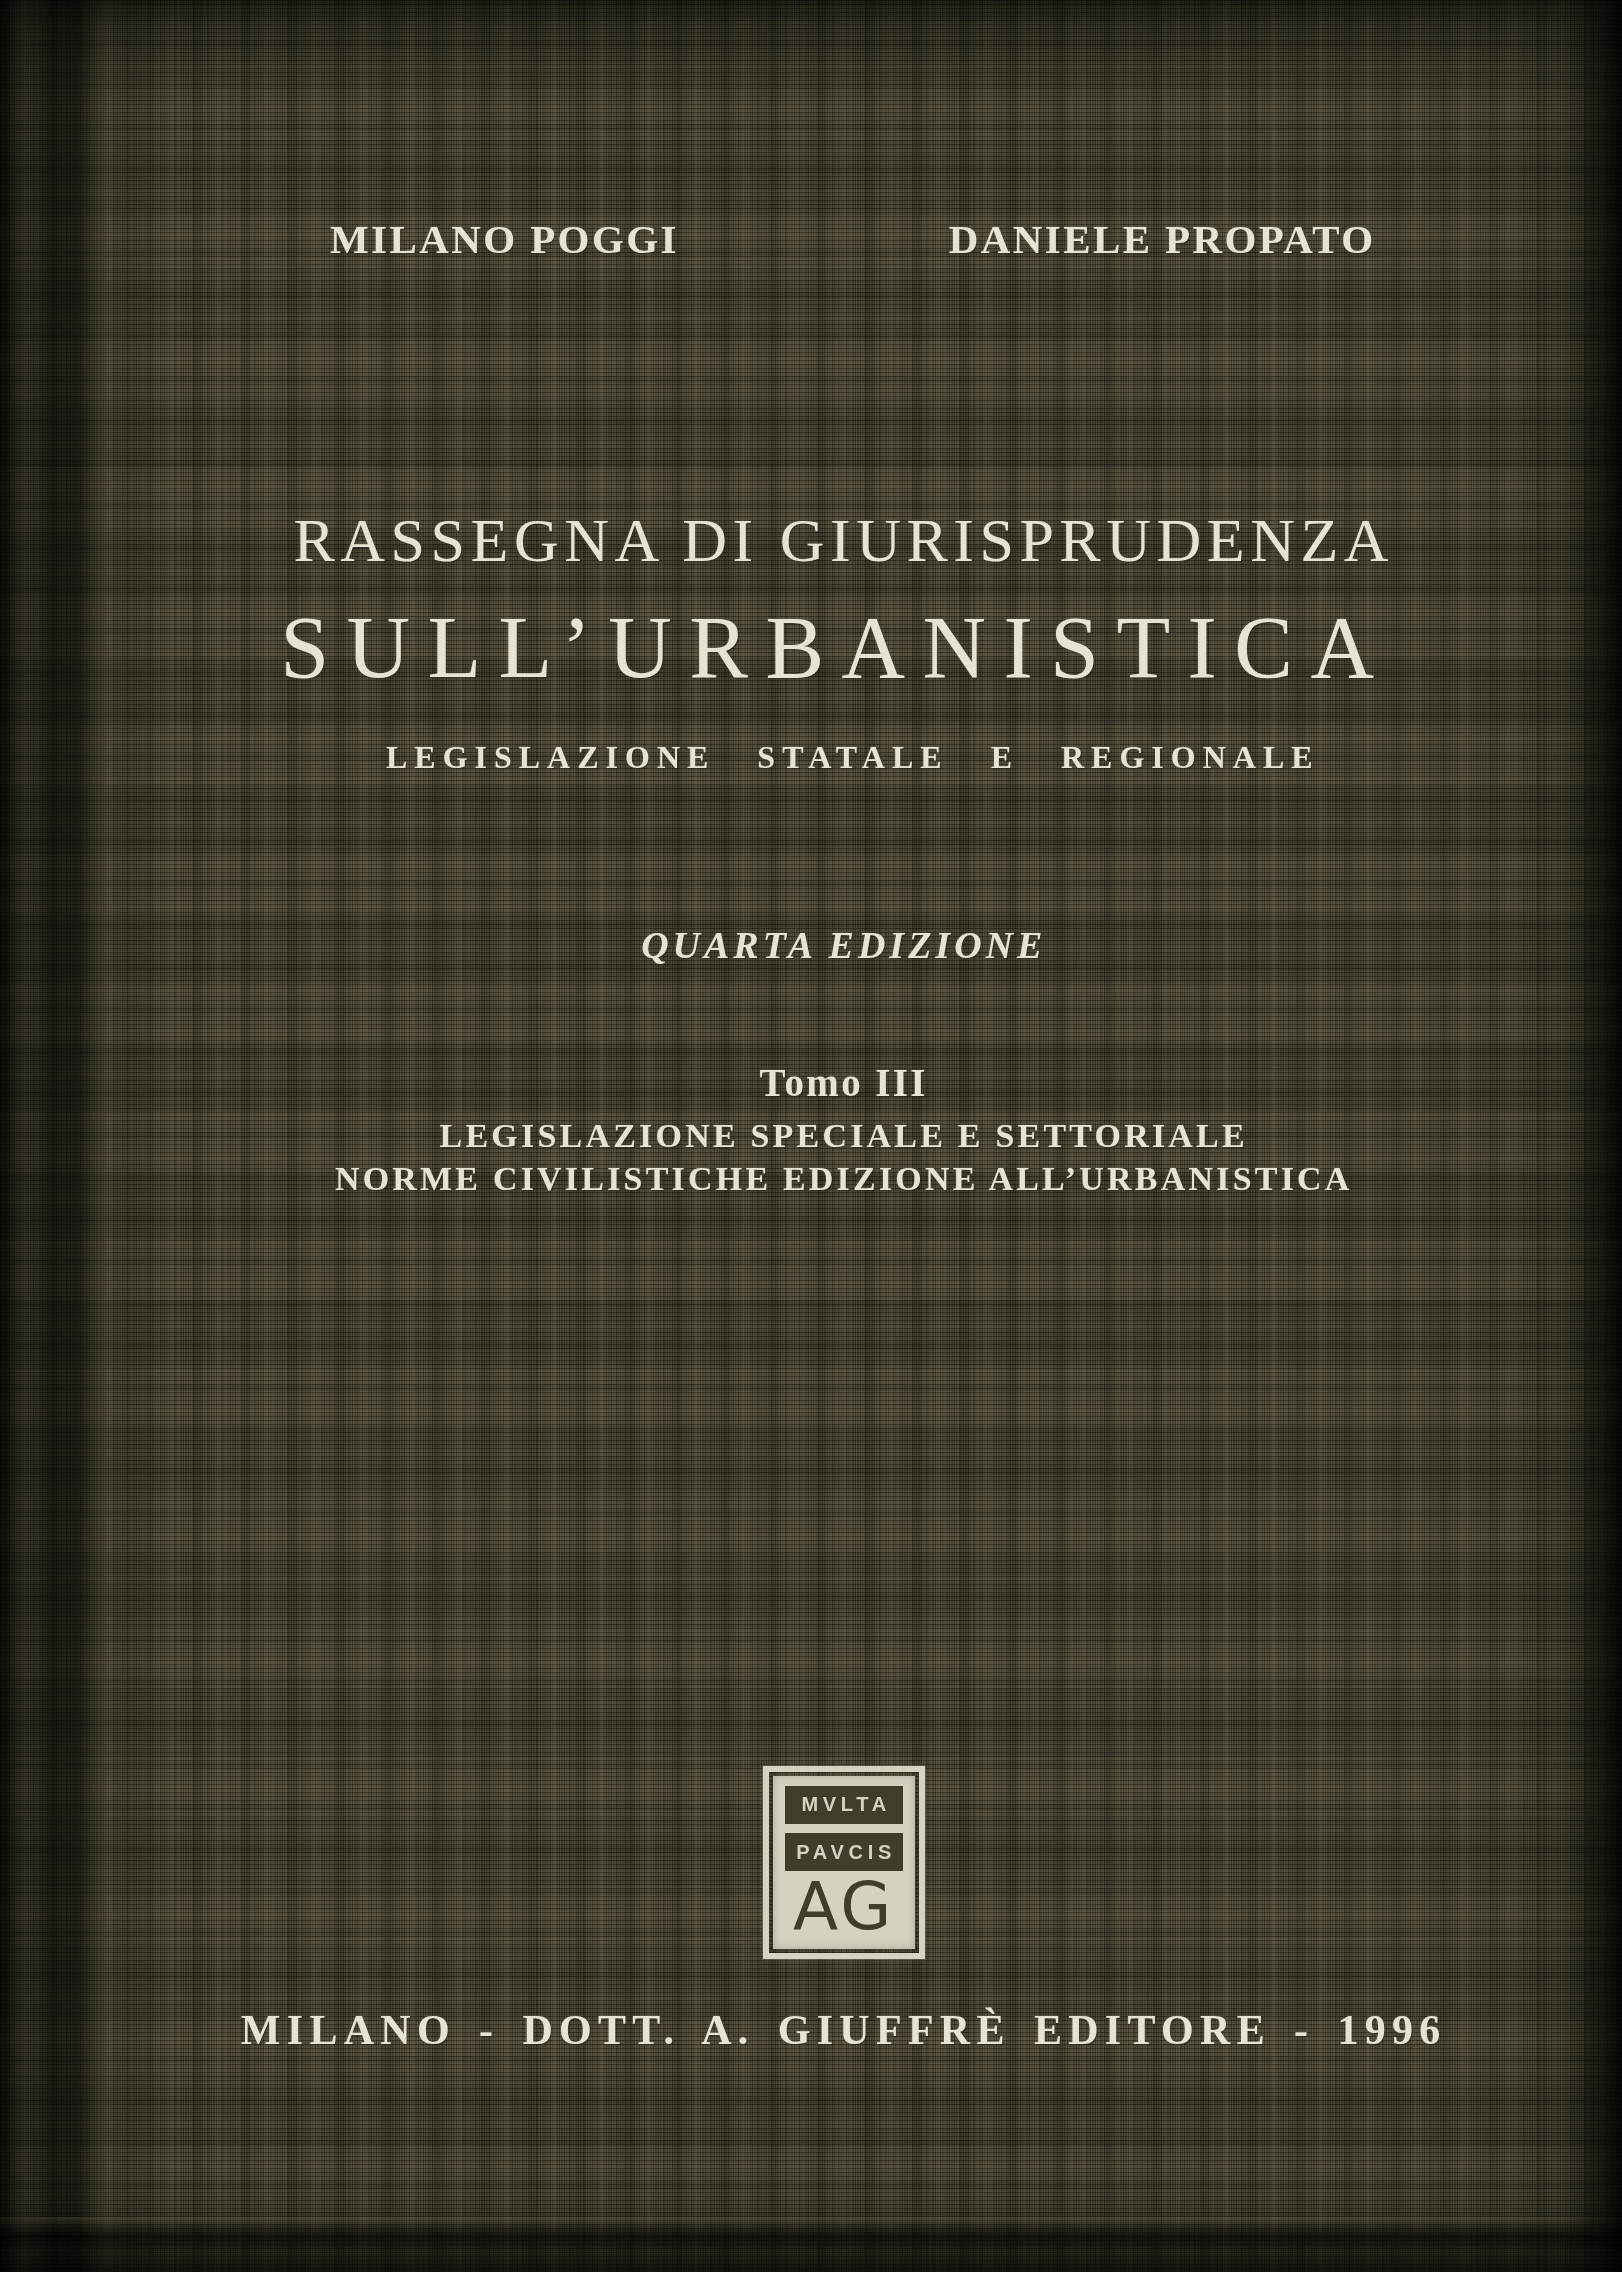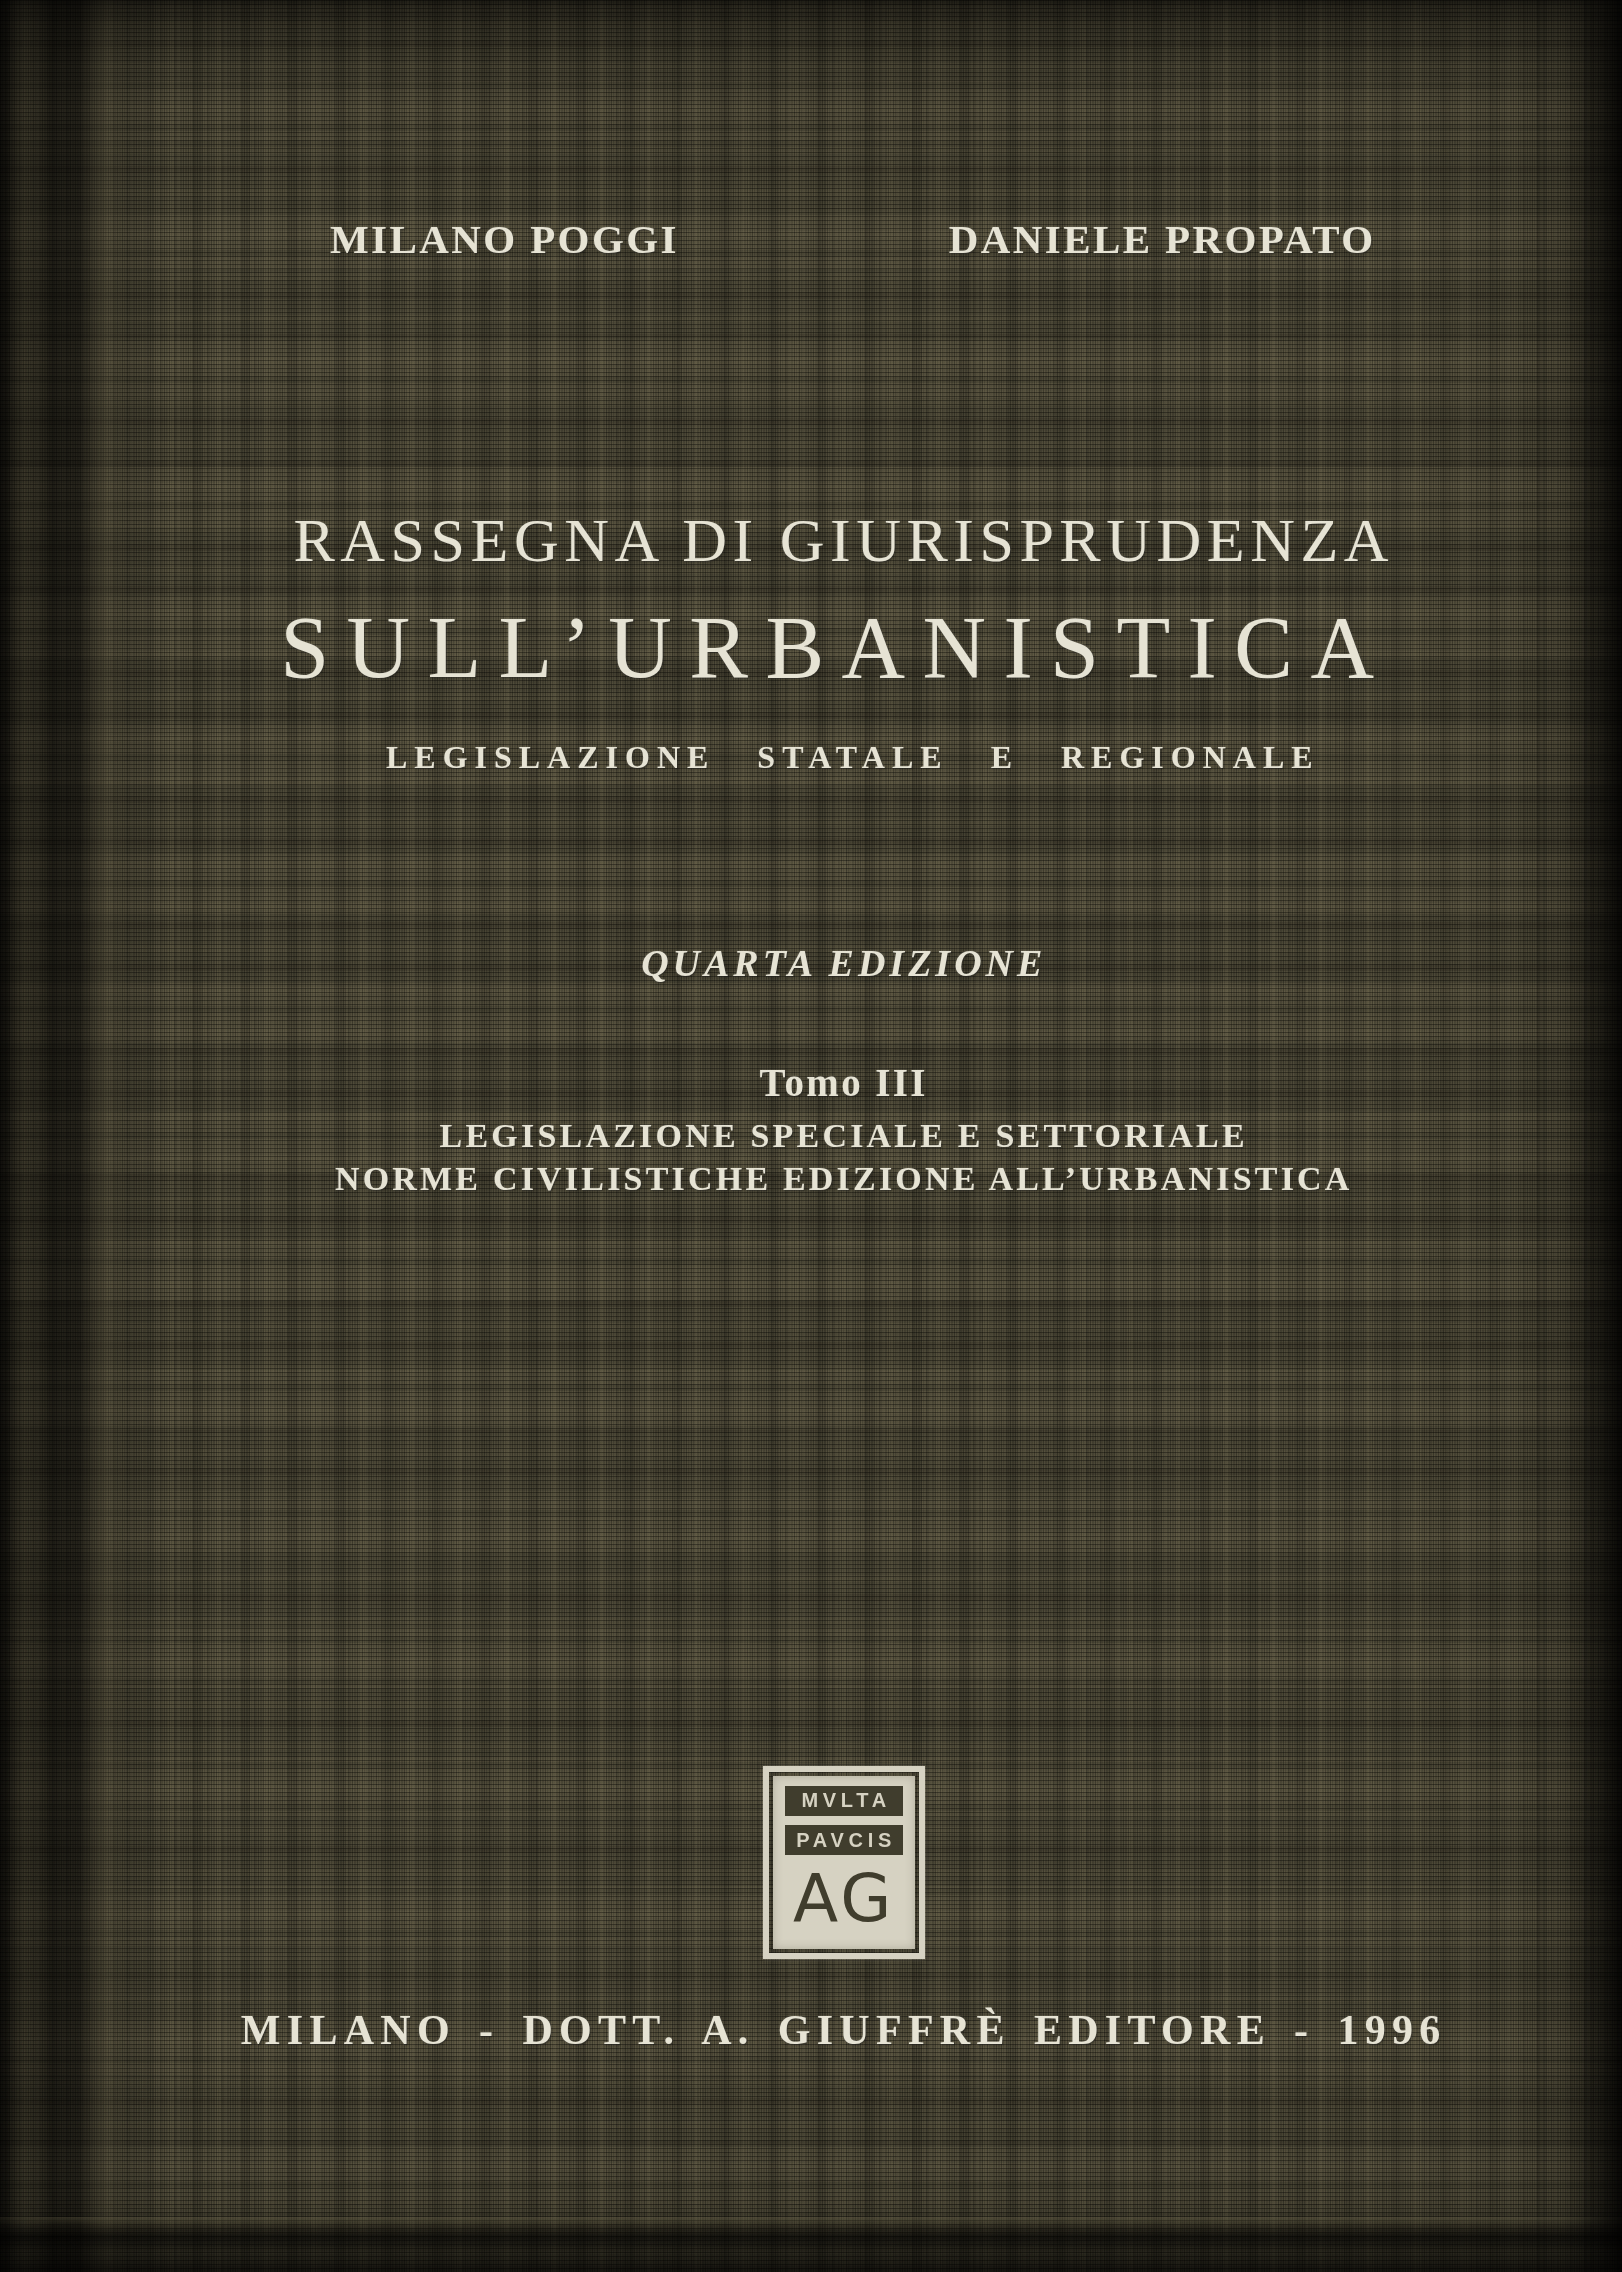--- a/index.html
+++ b/index.html
@@ -96,21 +96,21 @@
   .title-2{
     position:absolute;top:597px;left:0;right:16px;
     font-size:88px;font-weight:normal;letter-spacing:17.4px;white-space:nowrap;
   }
   .subtitle{
     position:absolute;top:739px;left:18px;right:0;
     font-size:32px;font-weight:bold;letter-spacing:7px;word-spacing:27px;white-space:nowrap;
   }
   .edition{
     position:absolute;top:923px;left:0;right:0;
-    font-size:38px;font-weight:bold;font-style:italic;letter-spacing:4px;margin-top:18px;
+    font-size:38px;font-weight:bold;font-style:italic;letter-spacing:4px;
   }
   .volume{
     position:absolute;top:1060px;left:0;right:0;
     font-size:39px;font-weight:bold;letter-spacing:2.4px;
   }
   .vol-sub-1{
     position:absolute;top:1117px;left:0;right:0;
     font-size:34px;font-weight:bold;letter-spacing:3.2px;white-space:nowrap;
   }
   .vol-sub-2{
@@ -125,21 +125,21 @@
     background:transparent;
     box-shadow:0 0 3.2px rgba(230,226,210,0.35);
   }
   .logo-inner{
     position:absolute;inset:4px;
     background:#d6d2c2;
     display:flex;flex-direction:column;align-items:center;
     box-shadow:inset 0 0 9.5px rgba(60,56,40,0.25);
   }
   .logo-box{
-    margin-top:9.5px;width:118px;height:30px;
+    margin-top:9.5px;width:118px;height:38px;
     background:#403d2d;
     display:flex;align-items:center;justify-content:center;
     font-family:"Liberation Sans","DejaVu Sans",sans-serif;
     font-size:20px;font-weight:bold;letter-spacing:4.7px;
     color:#d6d2c2;text-indent:4.7px;
   }
   .logo-box + .logo-box{}
   .logo-ag{
     flex:1;display:flex;align-items:center;justify-content:center;
     font-family:"DejaVu Sans","Liberation Sans",sans-serif;

